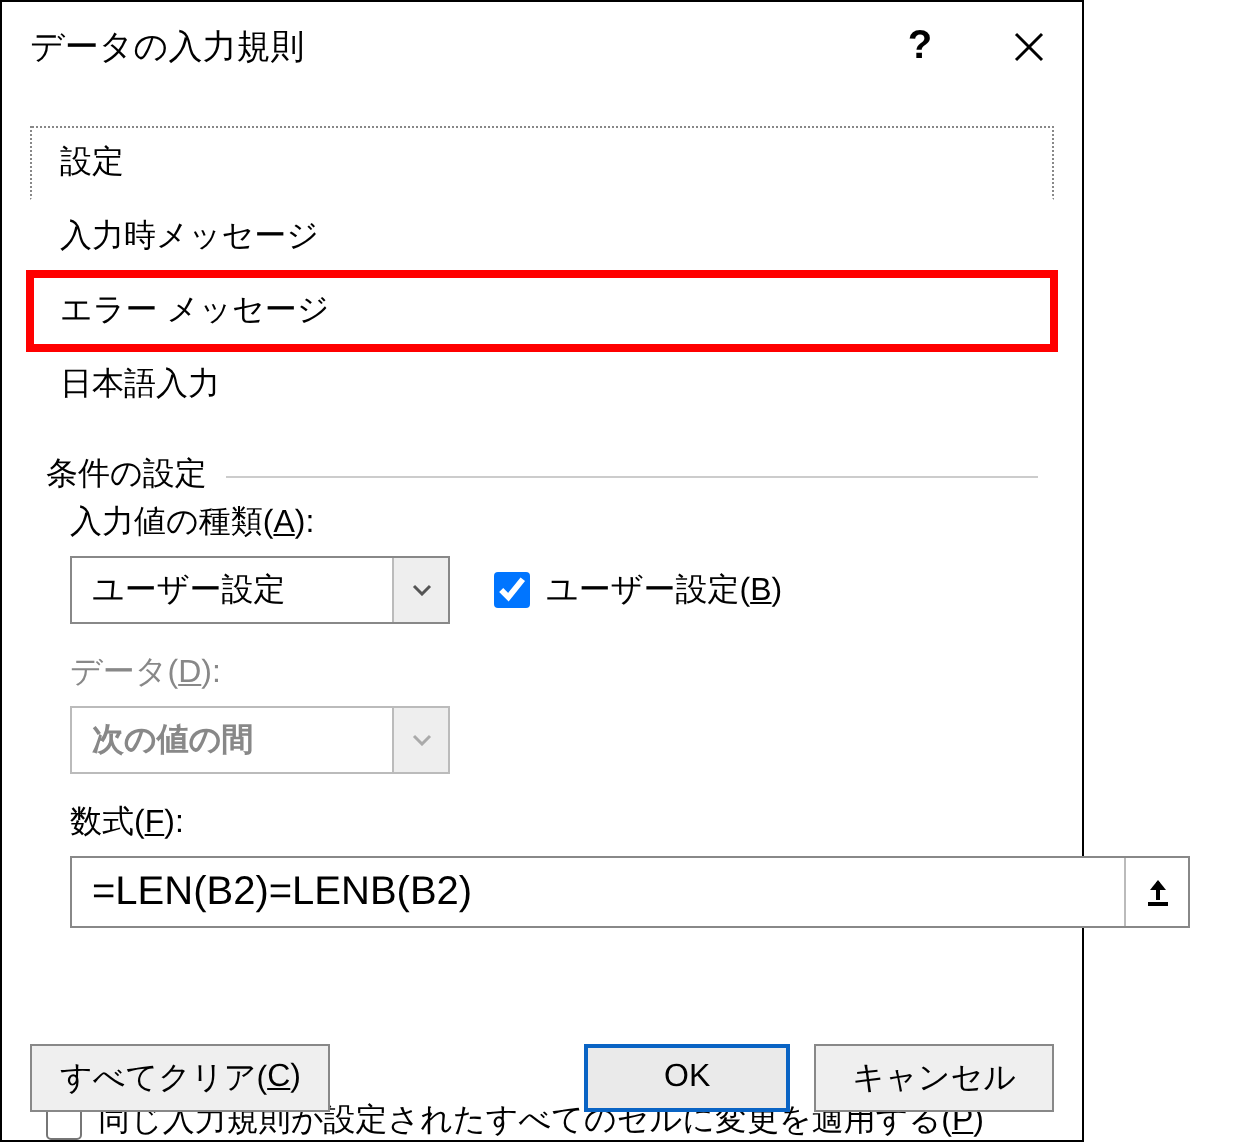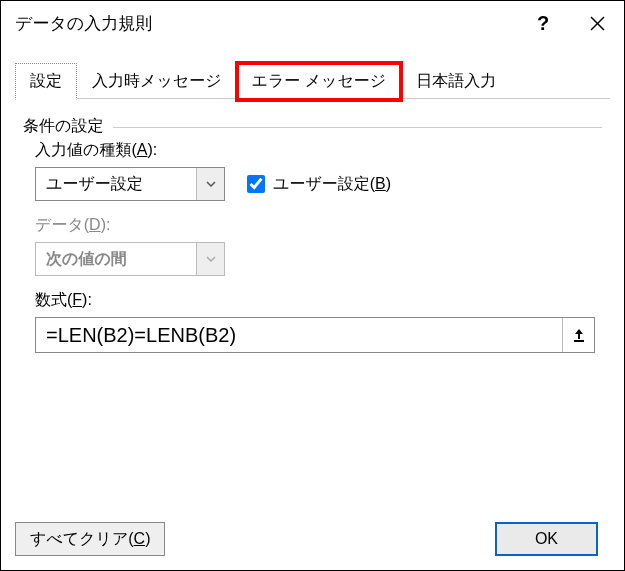--- a/index.html
+++ b/index.html
@@ -1,24 +1,24 @@
 <!DOCTYPE html>
 <html><head>
 <meta charset="utf-8">
 <style>
   * { box-sizing: border-box; font-family: "Yu Gothic UI", "Meiryo UI", "MS UI Gothic", sans-serif; }
   body { margin: 0; background: #fff; }
-  .window { width: 625px; height: 571px; border: 1px solid #000; position: relative; background: #fff; }
+  .window { width: 542px; height: 571px; border: 1px solid #000; position: relative; background: #fff; }
   .titlebar { height: 44px; display: flex; align-items: center; padding: 0 0 0 14px; }
   .title { font-size: 17px; flex: 1; color: #000; }
   .titlebar-buttons { display: flex; height: 100%; }
   .tbtn { width: 54px; display: flex; align-items: center; justify-content: center; font-size: 18px; }
   .tbtn.help { font-size: 20px; font-weight: bold; }
   .tbtn.close svg { width: 15px; height: 15px; }
-  .tabrow { display: flex; padding: 18px 14px 0 14px; position: relative; }
+  .tabrow { display: flex; padding: 18px 14px 0 14px; position: relative; flex-direction: column; }
   .tab { padding: 7px 14px 7px 14px; font-size: 16px; border: 1px solid transparent; position: relative; }
   .tab.active { border: 1px dotted #888; border-bottom: 1px solid #fff; background: #fff; z-index: 3; }
   .tab.highlight { outline: 4px solid #ff0000; outline-offset: -2px; z-index: 5; position: relative; }
   .tabline { position: absolute; left: 14px; right: 14px; top: 53px; height: 1px; background: #ccc; z-index: 1; }
   .content { padding: 16px 22px 0 22px; }
   .group-title { font-size: 16px; padding-bottom: 4px; }
   .group-hr { border-top: 1px solid #ccc; margin-left: 90px; margin-top: -14px; margin-right: 0; }
   .row { display: flex; align-items: center; margin-top: 10px; }
   .label { font-size: 16px; margin-bottom: 6px; }
   .underline-access { text-decoration: underline; }
@@ -114,25 +114,32 @@
         <div class="formula-btn">
           <svg viewBox="0 0 14 14">
             <line x1="7" y1="2" x2="7" y2="11" stroke="#000" stroke-width="2"></line>
             <polygon points="3,6 7,1 11,6" fill="#000"></polygon>
             <line x1="2" y1="13" x2="12" y2="13" stroke="#000" stroke-width="2"></line>
           </svg>
         </div>
       </div>
     </div>
 
+    <div class="apply-row">
+      <label class="checkbox">
+        <input type="checkbox" style="">
+        <span><span>同じ入力規則が設定されたすべてのセルに変更を適用する(</span><span class="underline-access">P</span><span>)</span></span>
+      </label>
+    </div>
   </div>
 
   <div class="footer">
     <div class="btn clear">
       <span>すべてクリア(</span>
         <span class="underline-access">C</span>
         <span>)</span>
     </div>
     <div class="footer-spacer"></div>
     <div class="btn default">OK</div>
+    <div class="btn">キャンセル</div>
   </div>
 
 </div>
 
 </body></html>

